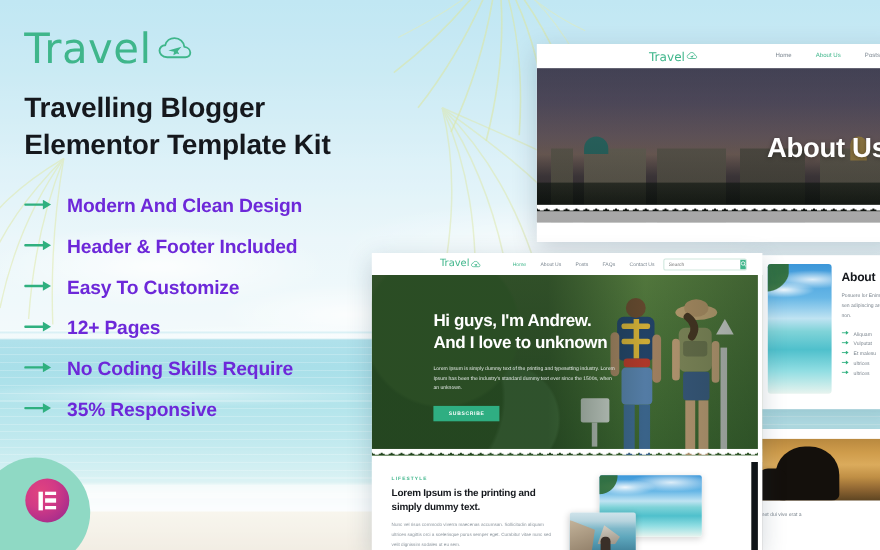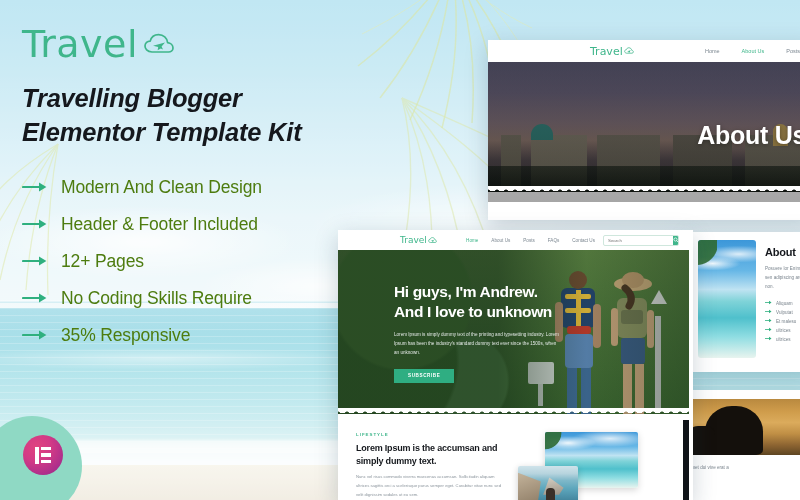--- a/index.html
+++ b/index.html
@@ -66,28 +66,28 @@
   .logo-word {
     font-size: 38px; line-height: 1; letter-spacing: .5px;
     color: #3fb68b; font-weight: 400;
     font-family: "DejaVu Sans", sans-serif;
   }
   .logo-mark { margin-left: 2px; margin-top: 6px; }
 
   .promo-title {
     margin-top: 16px;
     font-size: 25.5px; line-height: 1.32; font-weight: 700;
-    color: #15181d; letter-spacing: -.2px; font-style: italic;
+    color: #15181d; letter-spacing: -.2px;
   }
 
   .feat-list { margin-top: 20px; }
   .feat-item { display: flex; align-items: center; gap: 13px; height: 37px; }
   .feat-arrow { width: 26px; flex: 0 0 26px; }
   .feat-text {
-    font-size: 17.5px; color: #4d7c0f; font-weight: 400; letter-spacing: -.15px;
+    font-size: 17.5px; color: #6d28d9; font-weight: 700; letter-spacing: -.15px;
   }
 
   
   .elem-badge {
     position: absolute; left: -18px; bottom: -16px; width: 100px; height: 100px;
     border-radius: 50%; background: #8fd9c4; z-index: 7;
     display: flex; align-items: center; justify-content: center;
   }
   .elem-circle {
     width: 40px; height: 40px; border-radius: 50%;
@@ -416,20 +416,29 @@
     <div class="feat-item">
       <span class="feat-arrow">
         <svg width="26" height="12" viewBox="0 0 26 12">
           <path d="M1 6 H19" stroke="#2fb07f" stroke-width="2.2" stroke-linecap="round"></path>
           <path d="M17 1.6 L24.4 6 L17 10.4 Z" fill="#2fb07f"></path>
         </svg>
       </span>
       <span class="feat-text">Header &amp; Footer Included</span>
     </div>
 
+    <div class="feat-item">
+      <span class="feat-arrow">
+        <svg width="26" height="12" viewBox="0 0 26 12">
+          <path d="M1 6 H19" stroke="#2fb07f" stroke-width="2.2" stroke-linecap="round"></path>
+          <path d="M17 1.6 L24.4 6 L17 10.4 Z" fill="#2fb07f"></path>
+        </svg>
+      </span>
+      <span class="feat-text">Easy To Customize</span>
+    </div>
 
     <div class="feat-item">
       <span class="feat-arrow">
         <svg width="26" height="12" viewBox="0 0 26 12">
           <path d="M1 6 H19" stroke="#2fb07f" stroke-width="2.2" stroke-linecap="round"></path>
           <path d="M17 1.6 L24.4 6 L17 10.4 Z" fill="#2fb07f"></path>
         </svg>
       </span>
       <span class="feat-text">12+ Pages</span>
     </div>
@@ -638,21 +647,21 @@
       <p>Lorem Ipsum is simply dummy text of the printing and typesetting industry. Lorem Ipsum has been the industry's standard dummy text ever since the 1500s, when an unknown.</p>
       <button class="btn-sub">SUBSCRIBE</button>
     </div>
 
     <div class="zig" style="bottom:-1px;"></div>
   </div>
 
   <div class="post-area">
     <div class="post-left">
       <div class="post-cat">LIFESTYLE</div>
-      <div class="post-title">Lorem Ipsum is the accumsan and simply dummy text.</div>
+      <div class="post-title">Lorem Ipsum is the printing and simply dummy text.</div>
       <div class="post-exc">Nunc vel risus commodo viverra maecenas accumsan. Sollicitudin aliquam ultrices sagittis orci a scelerisque purus semper eget. Curabitur vitae nunc sed velit dignissim sodales ut eu sem.</div>
 
     </div>
 
     <div class="post-gallery">
       <div class="gal-a ph ph-beach">
         <span class="frond"></span>
       </div>
       <div class="gal-b ph ph-cove">
         <span class="rockL"></span>

